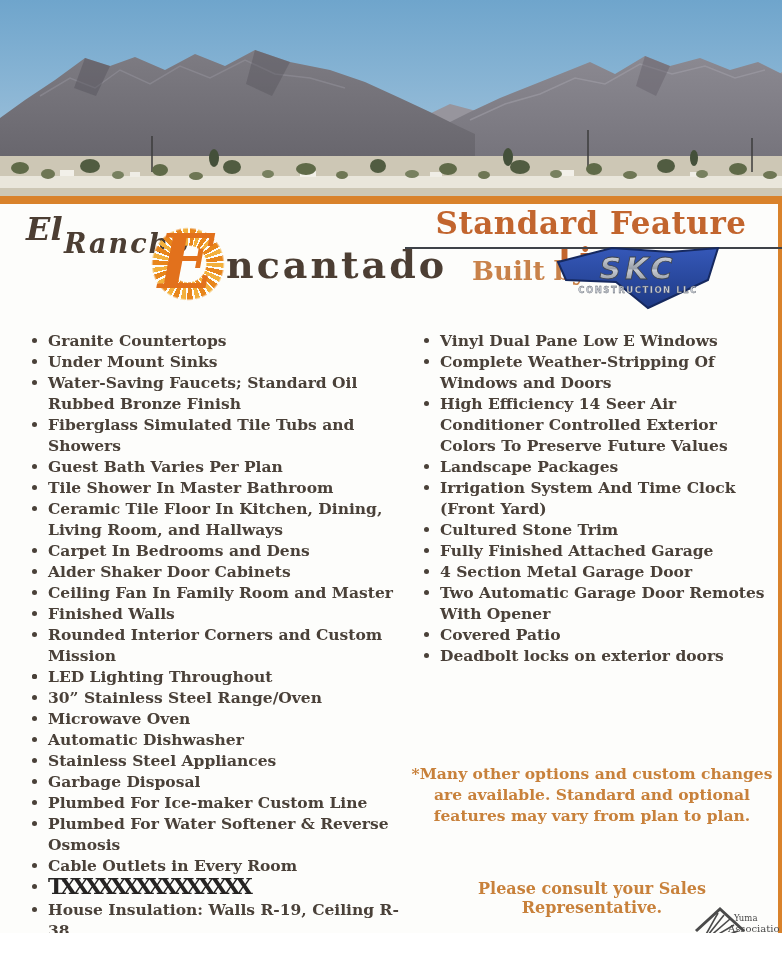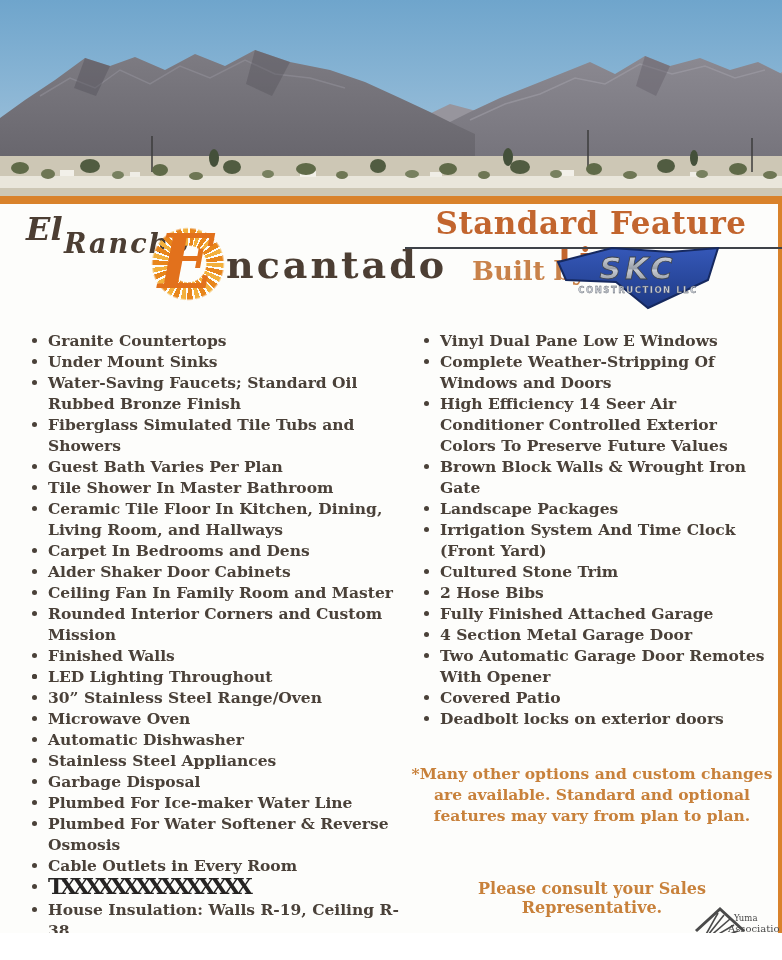--- a/index.html
+++ b/index.html
@@ -224,30 +224,30 @@
         <span class="txt">Alder Shaker Door Cabinets</span>
       </li>
 
       <li>
         <span class="dot"></span>
         <span class="txt">Ceiling Fan In Family Room and Master</span>
       </li>
 
       <li>
         <span class="dot"></span>
+        <span class="txt">Finished Walls</span>
+      </li>
+
+      <li>
+        <span class="dot"></span>
         <span class="txt">Rounded Interior Corners and Custom Mission</span>
       </li>
 
       <li>
         <span class="dot"></span>
-        <span class="txt">Finished Walls</span>
-      </li>
-
-      <li>
-        <span class="dot"></span>
       </li>
 
       <li>
         <span class="dot"></span>
         <span class="txt">LED Lighting Throughout</span>
       </li>
 
       <li>
         <span class="dot"></span>
         <span class="txt">30” Stainless Steel Range/Oven</span>
@@ -268,21 +268,21 @@
         <span class="txt">Stainless Steel Appliances</span>
       </li>
 
       <li>
         <span class="dot"></span>
         <span class="txt">Garbage Disposal</span>
       </li>
 
       <li>
         <span class="dot"></span>
-        <span class="txt">Plumbed For Ice-maker Water Line</span>
+        <span class="txt">Plumbed For Ice-maker Custom Line</span>
       </li>
 
       <li>
         <span class="dot"></span>
         <span class="txt">Plumbed For Water Softener &amp; Reverse Osmosis</span>
       </li>
 
       <li>
         <span class="dot"></span>
         <span class="txt">Cable Outlets in Every Room</span>
@@ -310,44 +310,36 @@
       <li>
         <span class="dot"></span>
         <span class="txt">Complete Weather-Stripping Of Windows and Doors</span>
       </li>
 
       <li>
         <span class="dot"></span>
         <span class="txt">High Efficiency 14 Seer Air Conditioner Controlled Exterior Colors To Preserve Future Values</span>
       </li>
 
-      <li>
-        <span class="dot"></span>
-        <span class="txt">Brown Block Walls &amp; Wrought Iron Gate</span>
-      </li>
 
       <li>
         <span class="dot"></span>
         <span class="txt">Landscape Packages</span>
       </li>
 
       <li>
         <span class="dot"></span>
         <span class="txt">Irrigation System And Time Clock (Front Yard)</span>
       </li>
 
       <li>
         <span class="dot"></span>
         <span class="txt">Cultured Stone Trim</span>
       </li>
 
-      <li>
-        <span class="dot"></span>
-        <span class="txt">2 Hose Bibs</span>
-      </li>
 
       <li>
         <span class="dot"></span>
         <span class="txt">Fully Finished Attached Garage</span>
       </li>
 
       <li>
         <span class="dot"></span>
         <span class="txt">4 Section Metal Garage Door</span>
       </li>

